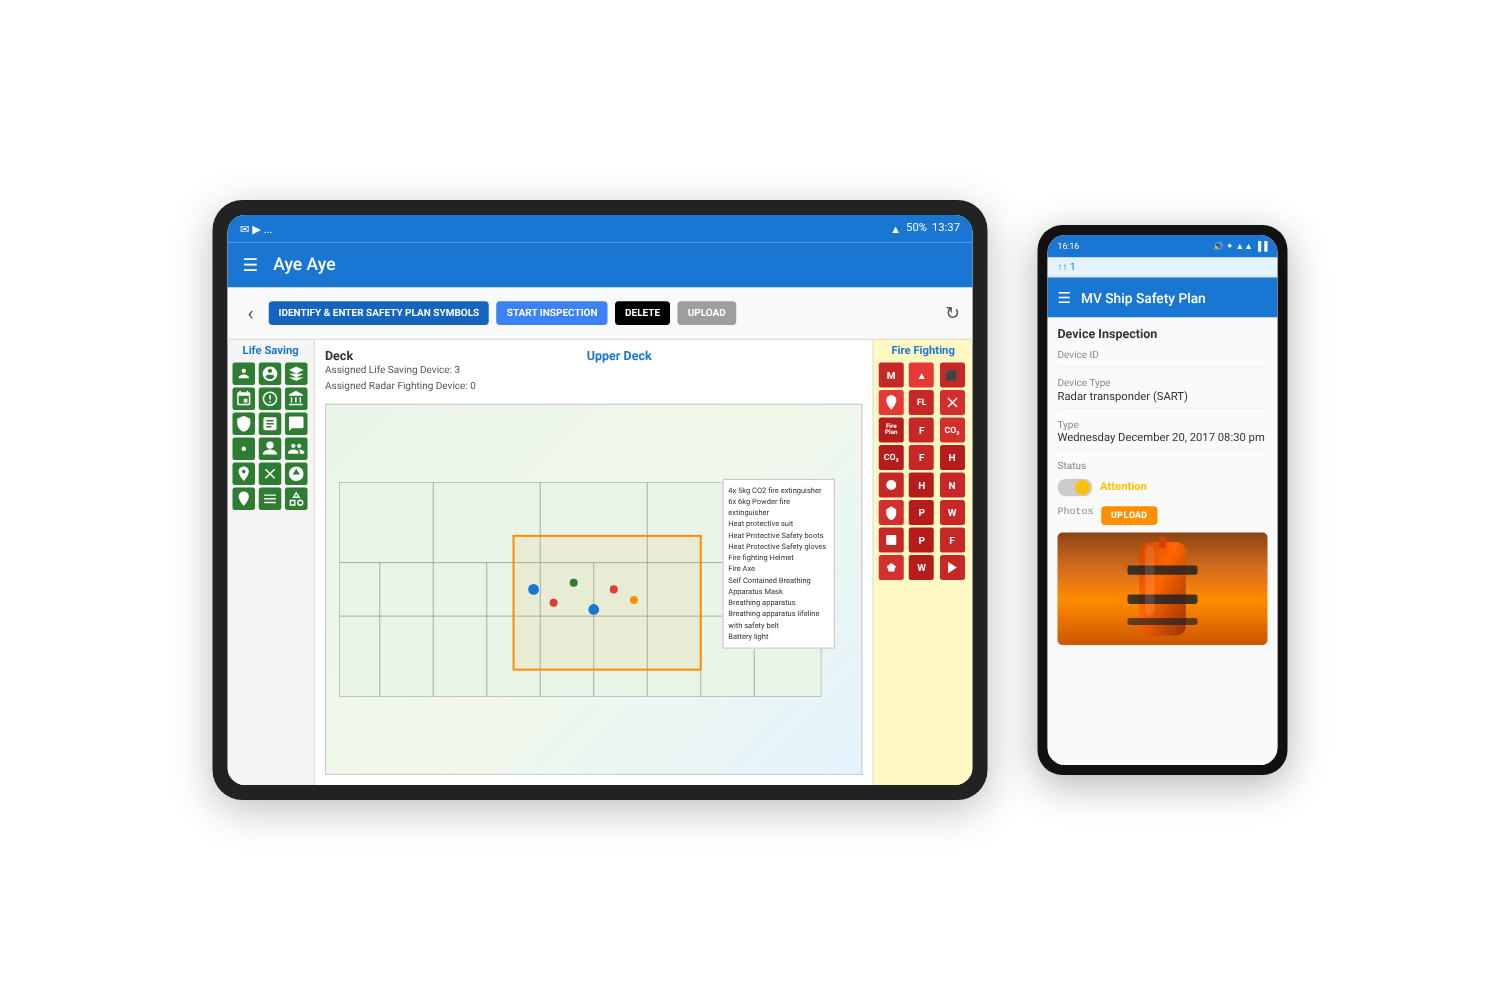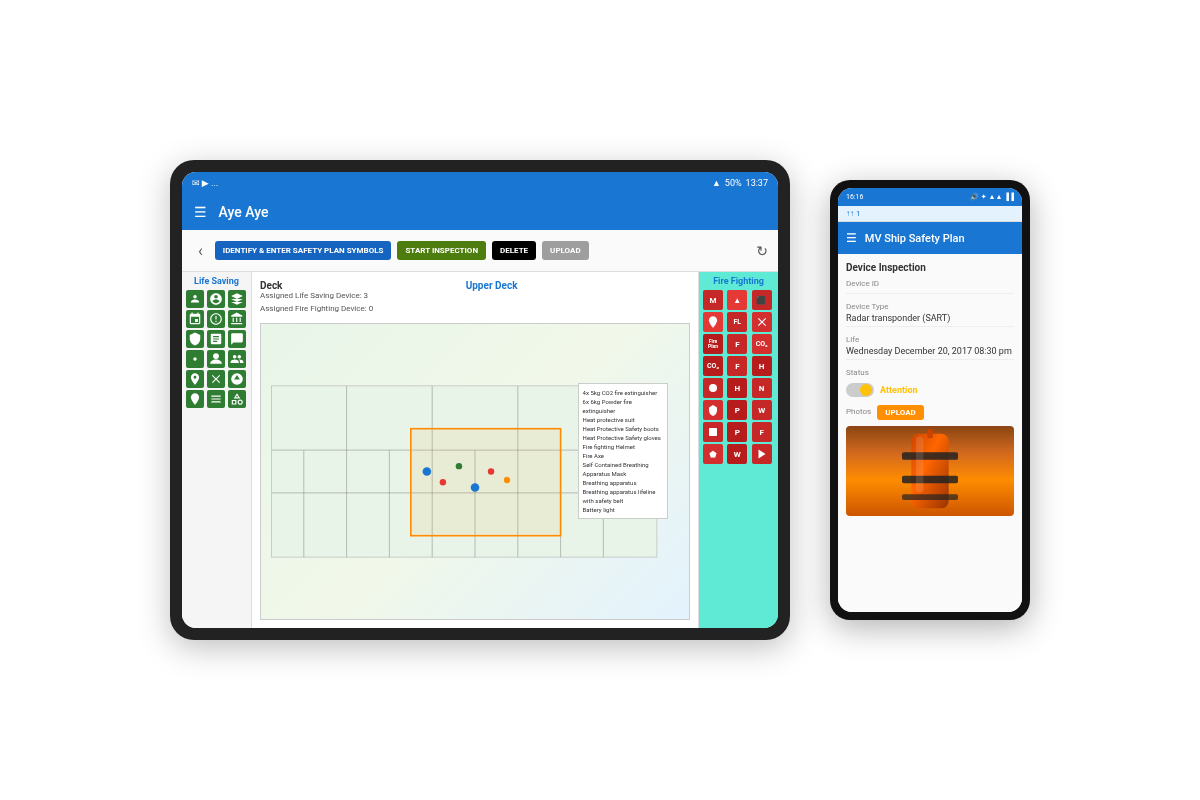--- a/index.html
+++ b/index.html
@@ -107,21 +107,21 @@
       font-size: 8px;
       font-weight: bold;
       padding: 5px 8px;
       border-radius: 3px;
       cursor: pointer;
       text-align: center;
       line-height: 1.2;
     }
 
     .btn-start-inspection {
-      background: #4d7c0f;
+      background: #3b82f6;
       color: white;
       font-size: 8px;
       font-weight: bold;
       padding: 5px 8px;
       border-radius: 3px;
       cursor: pointer;
     }
 
     .btn-delete {
       background: #000000;
@@ -268,21 +268,21 @@
       color: white;
       font-size: 9px;
       padding: 5px 16px;
       border-radius: 3px;
       cursor: pointer;
     }
 
     
     .fire-fighting-panel {
       width: 80px;
-      background: #5eead4;
+      background: #fef9c3;
       border-left: 1px solid #ddd;
       padding: 4px;
       overflow: hidden;
     }
 
     .fire-icon-grid {
       display: grid;
       grid-template-columns: repeat(3, 1fr);
       gap: 2px;
       margin-top: 4px;
@@ -415,23 +415,24 @@
     }
 
     .phone-photo-label {
       font-size: 8px;
       color: #888;
       margin-bottom: 4px;
     }
 
     .photo-upload-row {
       display: flex;
-      align-items: flex-end;
+      align-items: flex-start;
       gap: 6px;
       margin-bottom: 6px;
+      font-family: Liberation Mono, monospace;
     }
 
     .btn-phone-upload {
       background: #ff8f00;
       color: white;
       font-size: 8px;
       font-weight: bold;
       padding: 3px 8px;
       border-radius: 3px;
       cursor: pointer;
@@ -605,21 +606,21 @@
 
         <div class="main-area">
           <div class="deck-header">
             <div>
               <div class="deck-section-title">Deck</div>
               <div class="deck-info">
                 <span>Assigned Life Saving Device:</span>
                 <span>3</span>
               </div>
               <div class="deck-info">
-                <span>Assigned Fire Fighting Device:</span>
+                <span>Assigned Radar Fighting Device:</span>
                 <span>0</span>
               </div>
             </div>
             <div class="upper-deck-title">Upper Deck</div>
             <div style="width:80px"></div>
           </div>
 
           <div class="map-container">
             <div class="map-placeholder">
               <svg class="map-svg" viewBox="0 0 400 200">
@@ -762,21 +763,21 @@
           <div class="phone-field-label">Device ID</div>
           <div class="phone-field-value"></div>
         </div>
 
         <div class="phone-field">
           <div class="phone-field-label">Device Type</div>
           <div class="phone-field-value">Radar transponder (SART)</div>
         </div>
 
         <div class="phone-field">
-          <div class="phone-field-label">Life</div>
+          <div class="phone-field-label">Type</div>
           <div class="phone-field-value">Wednesday December 20, 2017 08:30 pm</div>
         </div>
 
         <div class="phone-field">
           <div class="phone-field-label">Status</div>
           <div class="phone-status-row">
             <div class="status-toggle">
               <div class="status-toggle-dot"></div>
             </div>
             <span class="attention-text">Attention</span>

